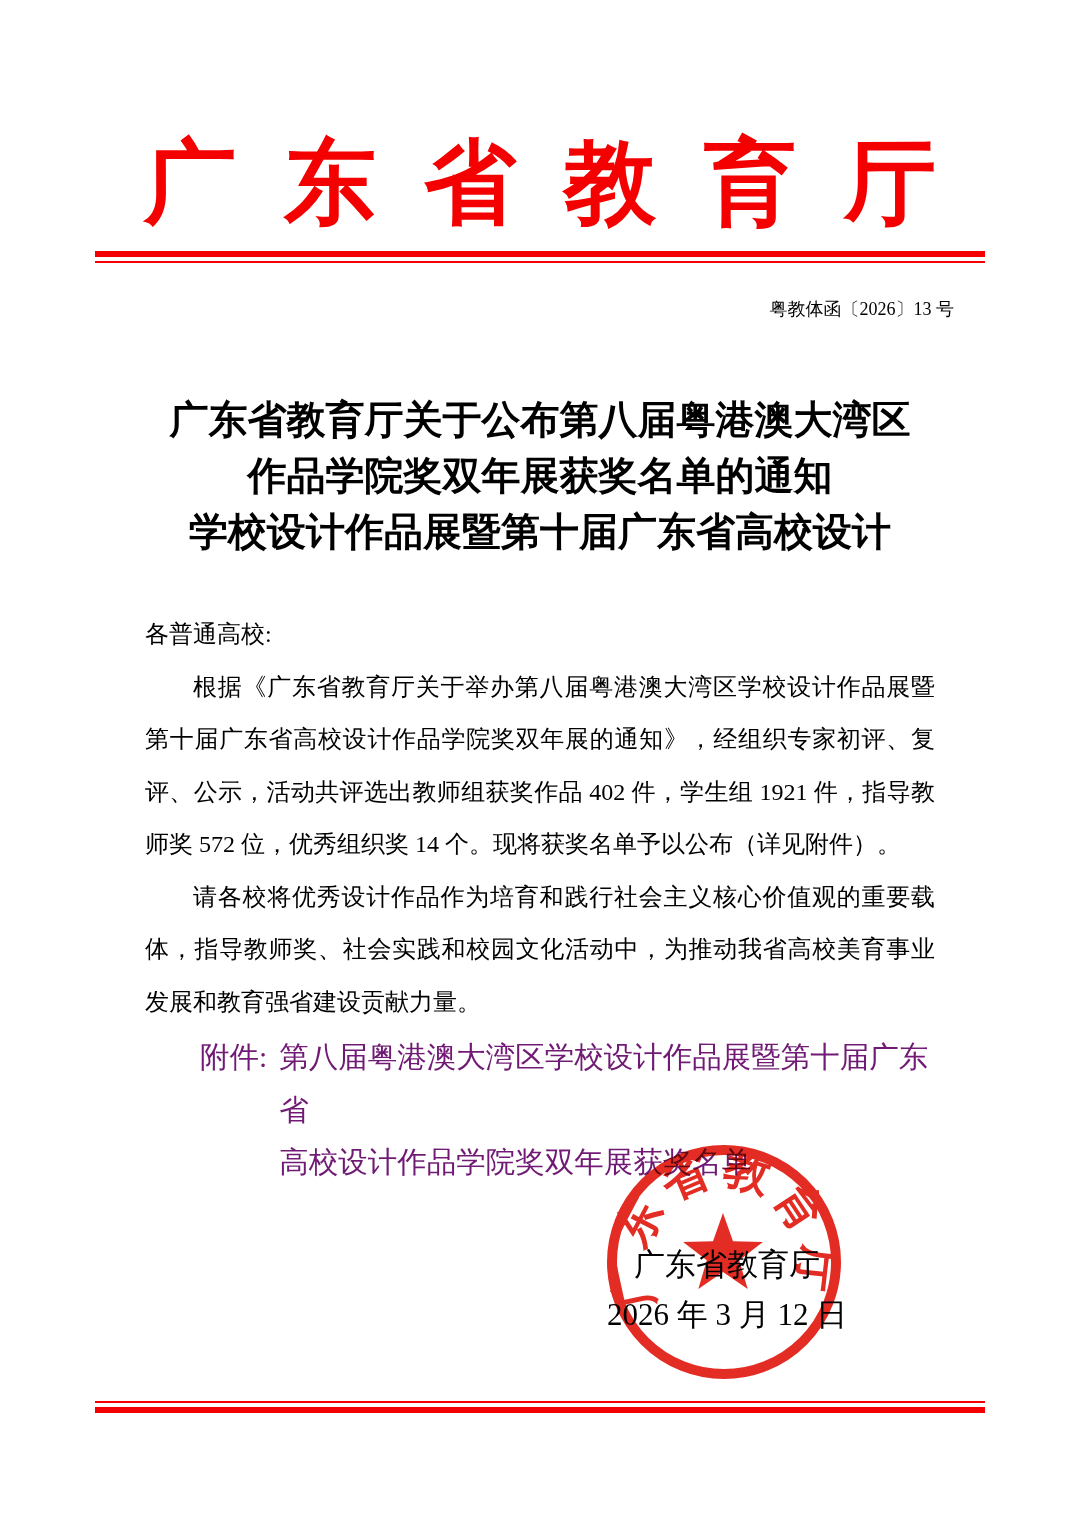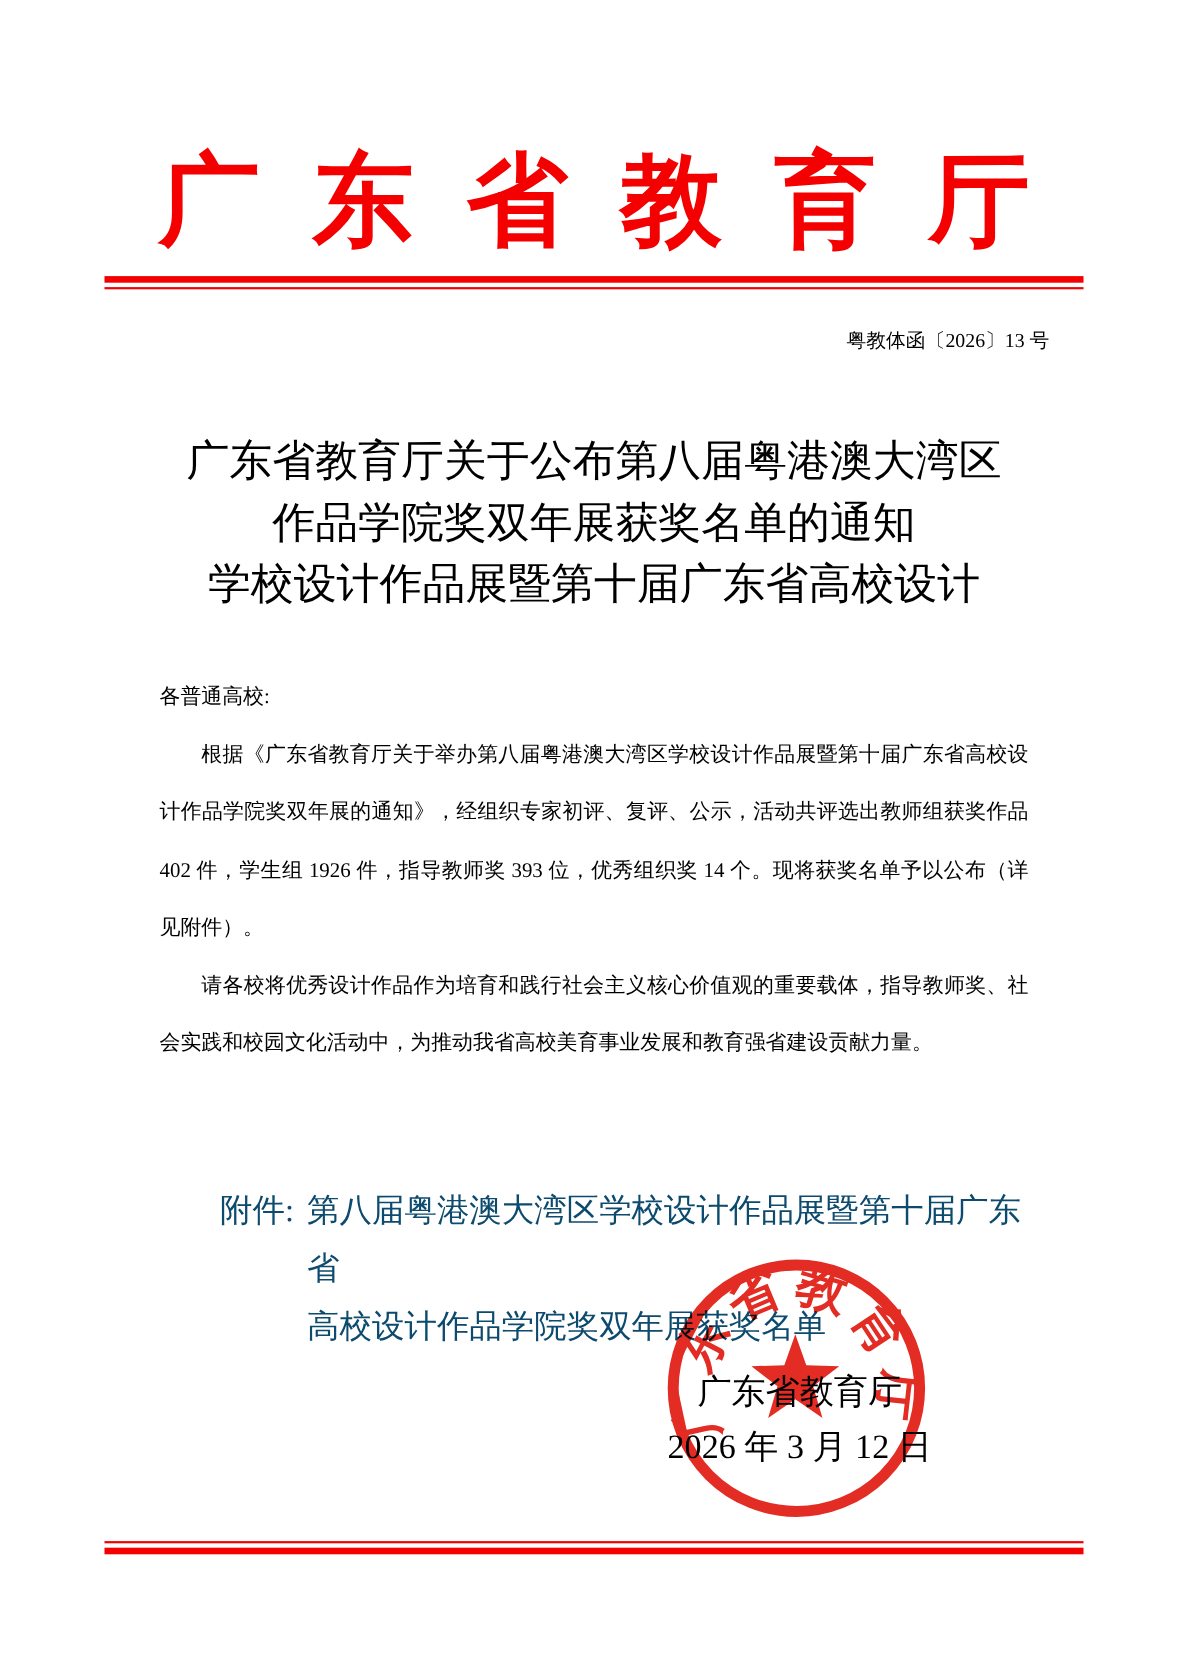--- a/index.html
+++ b/index.html
@@ -50,46 +50,46 @@
     white-space: nowrap;
   }
 
   .doc-title {
     position: absolute;
     top: 392px;
     left: 0;
     width: 100%;
     text-align: center;
     font-size: 39px;
-    font-weight: normal;
+    font-weight: bold;
     line-height: 56px;
     color: #000000;
   }
 
   .body-text {
     position: absolute;
     top: 608px;
     left: 145px;
     width: 790px;
-    font-size: 19px;
+    font-size: 24px;
     line-height: 52.5px;
     color: #000000;
     text-align: justify;
   }
   .body-text .salutation { text-align: left; }
   .body-text p.para { text-indent: 2em; }
 
   .attachment {
     position: absolute;
-    top: 1075px;
+    top: 1031px;
     left: 200px;
     width: 740px;
     font-size: 29.5px;
     line-height: 52.5px;
-    color: #0c4a6e;
+    color: #701a75;
     display: flex;
     align-items: flex-start;
   }
   .attachment .att-label { white-space: nowrap; margin-right: 12px; }
   .attachment .att-lines { }
 
   .closing {
     position: absolute;
     top: 1240px;
     left: 545px;
@@ -131,21 +131,21 @@
   <div class="doc-number">粤教体函〔2026〕13 号</div>
 
   <div class="doc-title">
     <div>广东省教育厅关于公布第八届粤港澳大湾区</div>
     <div>作品学院奖双年展获奖名单的通知</div>
     <div>学校设计作品展暨第十届广东省高校设计</div>
   </div>
 
   <div class="body-text">
     <p class="salutation">各普通高校:</p>
-    <p class="para">根据《广东省教育厅关于举办第八届粤港澳大湾区学校设计作品展暨第十届广东省高校设计作品学院奖双年展的通知》，经组织专家初评、复评、公示，活动共评选出教师组获奖作品 402 件，学生组 1926 件，指导教师奖 393 位，优秀组织奖 14 个。现将获奖名单予以公布（详见附件）。</p>
+    <p class="para">根据《广东省教育厅关于举办第八届粤港澳大湾区学校设计作品展暨第十届广东省高校设计作品学院奖双年展的通知》，经组织专家初评、复评、公示，活动共评选出教师组获奖作品 402 件，学生组 1921 件，指导教师奖 572 位，优秀组织奖 14 个。现将获奖名单予以公布（详见附件）。</p>
     <p class="para">请各校将优秀设计作品作为培育和践行社会主义核心价值观的重要载体，指导教师奖、社会实践和校园文化活动中，为推动我省高校美育事业发展和教育强省建设贡献力量。</p>
   </div>
 
   <div class="attachment">
     <span class="att-label">附件:</span>
     <span class="att-lines">
       <span>第八届粤港澳大湾区学校设计作品展暨第十届广东省</span><br>
       <span>高校设计作品学院奖双年展获奖名单</span>
     </span>
   </div>

